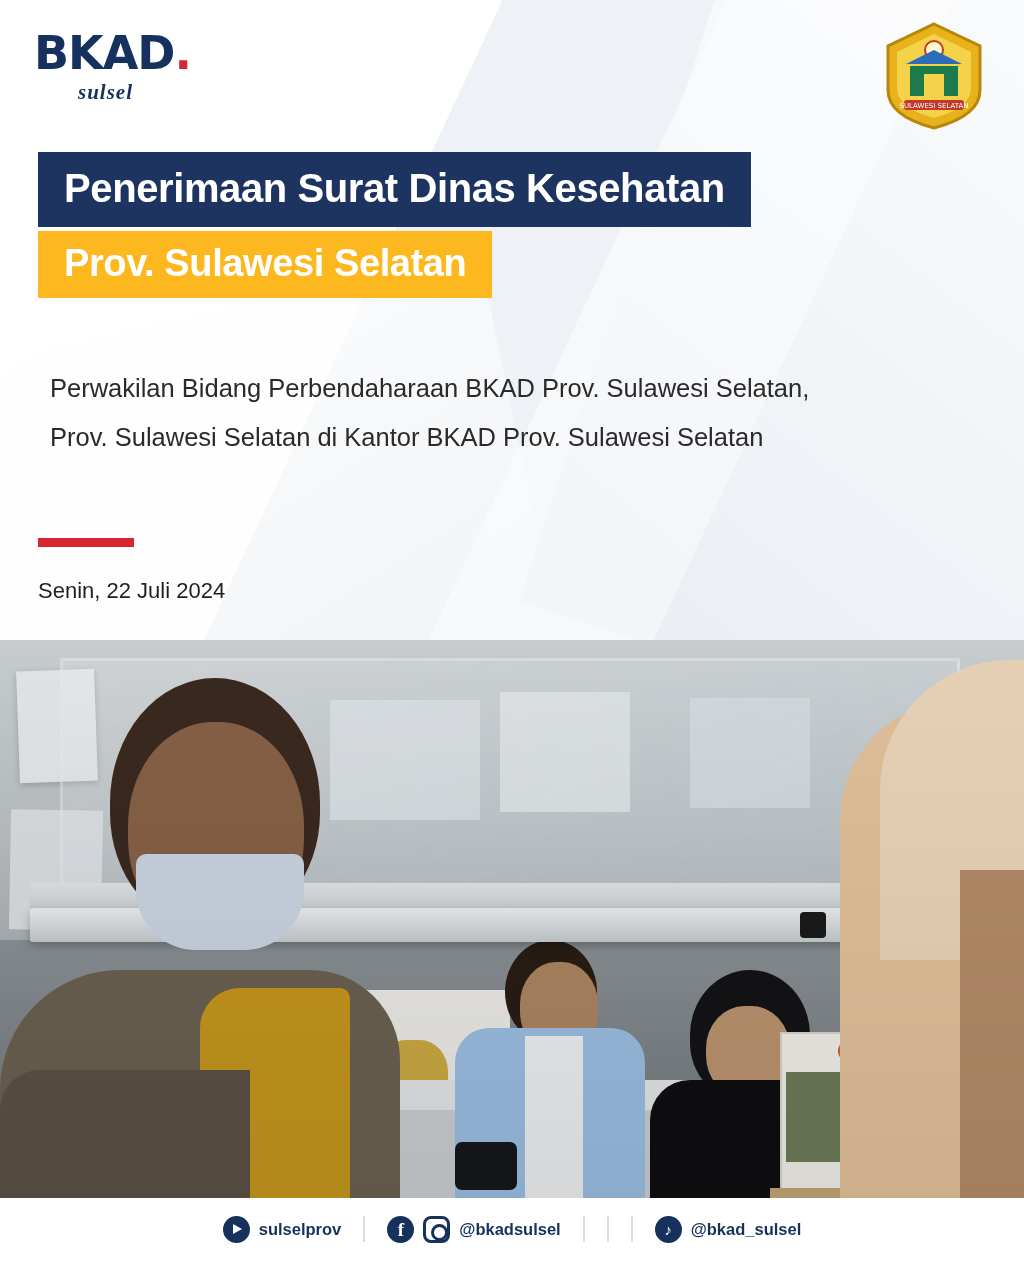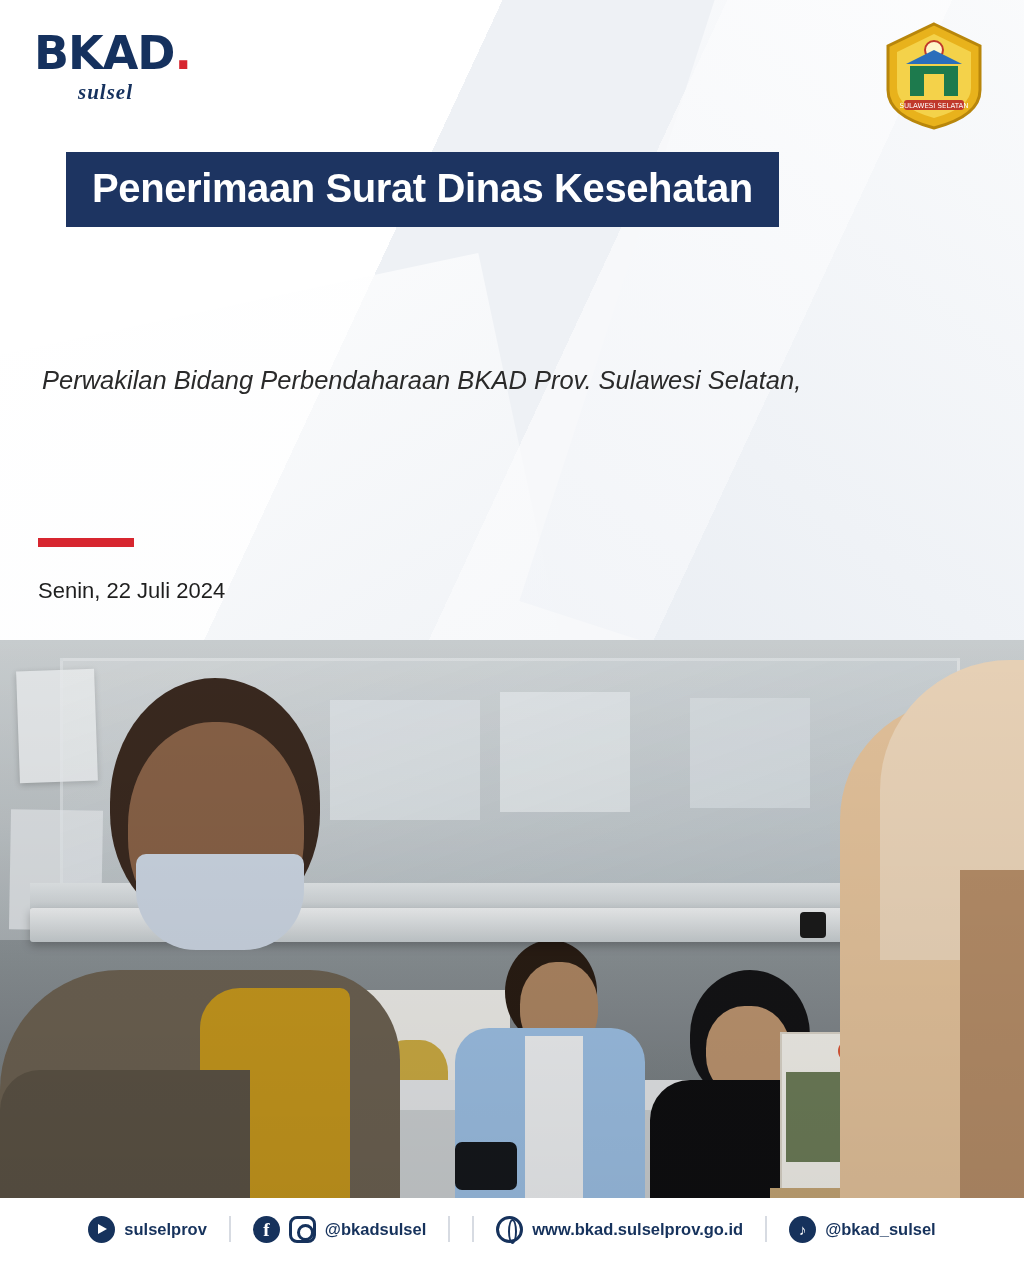--- a/index.html
+++ b/index.html
@@ -74,21 +74,20 @@
   .title-wrap { position: absolute; left: 38px; top: 152px; z-index: 5; }
   .title-main {
     display: inline-block;
     background: #1d3461;
     color: #ffffff;
     font-size: 40px;
     font-weight: 700;
     letter-spacing: -0.4px;
     padding: 14px 26px 16px 26px;
     white-space: nowrap;
-    margin-left: 28px;
   }
   .title-sub {
     display: inline-block;
     background: #fcb81e;
     color: #ffffff;
     font-size: 38px;
     font-weight: 700;
     letter-spacing: -0.4px;
     padding: 11px 26px 13px 26px;
     white-space: nowrap;
@@ -97,21 +96,21 @@
 
   
   .body-copy {
     position: absolute; left: 38px; top: 358px; width: 930px;
     z-index: 5;
     color: #2a2a2a;
     font-size: 25.5px;
     line-height: 1.44;
     font-weight: 400;
   }
-  .body-copy p { margin: 4px; font-style: italic; }
+  .body-copy p { margin: 12px; }
   .rule {
     position: absolute; left: 38px; top: 538px;
     width: 96px; height: 9px; background: #d7262f; z-index: 5;
   }
   .date {
     position: absolute; left: 38px; top: 578px;
     font-size: 22px; font-weight: 400; color: #1f1f1f; z-index: 5;
   }
 
   
@@ -228,24 +227,26 @@
         <rect x="44" y="54" width="20" height="22" fill="#f4d24a"></rect>
         <path d="M26 44 L54 30 L82 44 Z" fill="#2a6ebb"></path>
         <rect x="24" y="80" width="60" height="10" rx="3" fill="#c0392b"></rect>
         <text x="54" y="88" font-size="7" fill="#ffffff" text-anchor="middle" font-family="DejaVu Sans, sans-serif">SULAWESI SELATAN</text>
       </svg>
     </div>
   </div>
 
   <div class="title-wrap">
     <div class="title-main">Penerimaan Surat Dinas Kesehatan</div><br>
+    <div class="title-sub">Prov. Sulawesi Selatan</div>
   </div>
 
   <div class="body-copy">
     <p>Perwakilan Bidang Perbendaharaan BKAD Prov. Sulawesi Selatan,</p>
+    <p>Prov. Sulawesi Selatan di Kantor BKAD Prov. Sulawesi Selatan</p>
   </div>
 
   <div class="rule"></div>
   <div class="date">Senin, 22 Juli 2024</div>
 
   <div class="photo">
     <div class="ph wall"></div>
     <div class="ph paper1"></div>
     <div class="ph paper2"></div>
     <div class="ph paper3"></div>
@@ -299,24 +300,20 @@
       <span class="ic fb">f</span>
       <span class="ic ig"></span>
       <span class="txt">@bkadsulsel</span>
     </div>
 
     <div class="fsep"></div>
 
 
     <div class="fsep"></div>
 
-    <div class="fitem">
-      <span class="ic globe"></span>
-      <span class="txt">www.bkad.sulselprov.go.id</span>
-    </div>
 
     <div class="fsep"></div>
 
     <div class="fitem">
       <span class="ic tt">♪</span>
       <span class="txt">@bkad_sulsel</span>
     </div>
 
   </div>
 </div>

